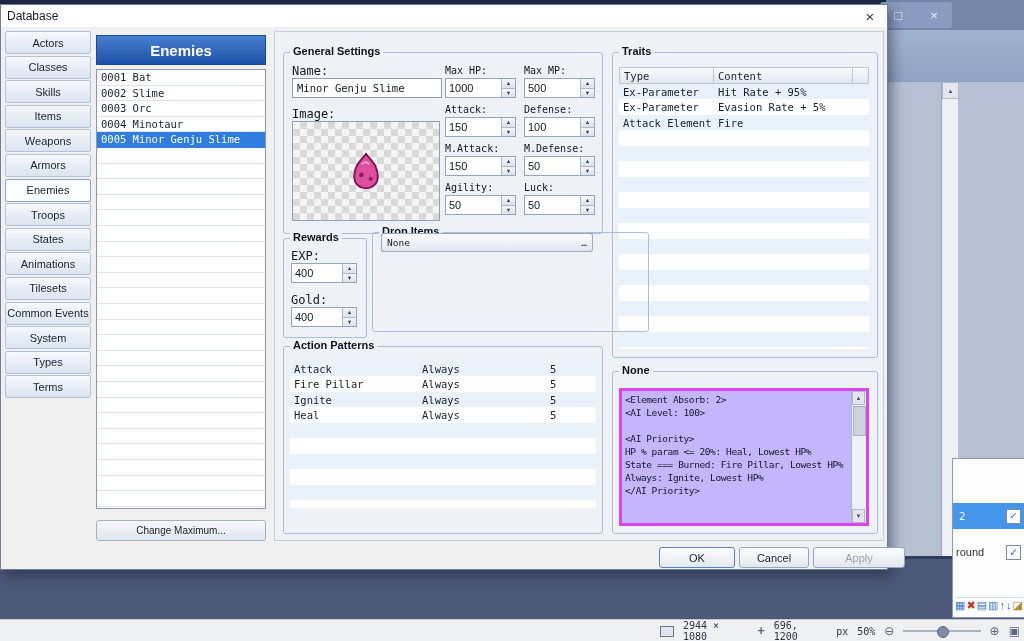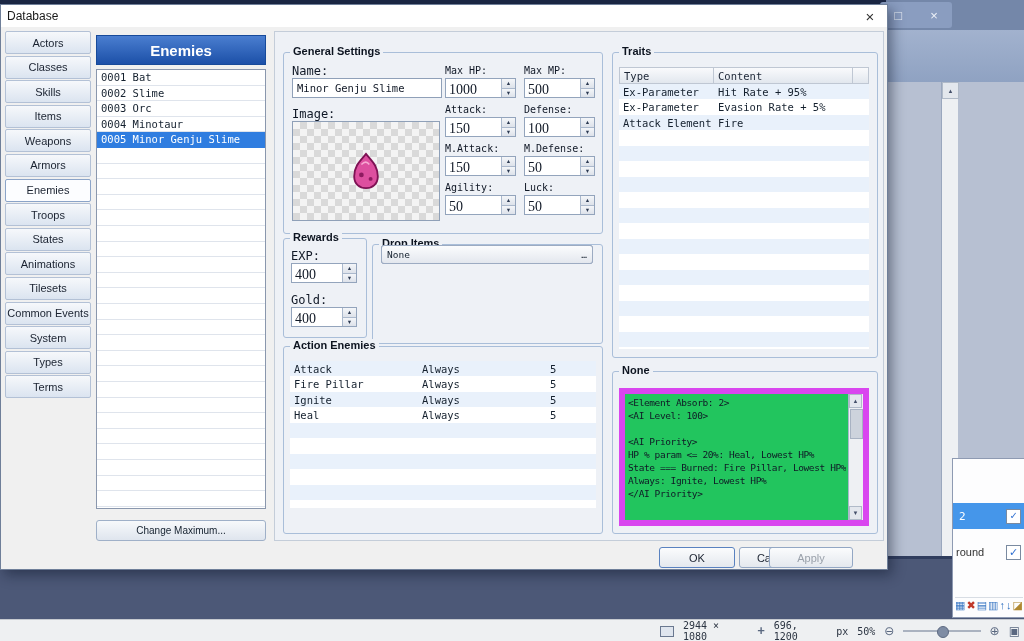--- a/index.html
+++ b/index.html
@@ -97,21 +97,21 @@
 
   
   .imgbox{position:absolute;border:1px solid #8fa0b8;box-sizing:border-box;background-color:#f4f4f4;
           background-image:linear-gradient(45deg,#d9d9d9 25%,transparent 25%,transparent 75%,#d9d9d9 75%),
                            linear-gradient(45deg,#d9d9d9 25%,transparent 25%,transparent 75%,#d9d9d9 75%);
           background-size:14px 14px;background-position:0 0,7px 7px;cursor:pointer;}
   .sprite{position:absolute;left:52px;top:28px;}
 
   
   .spin{position:absolute;background:#fff;border:1px solid #93a4bc;display:flex;box-sizing:border-box;}
-  .spin .val{flex:1;font-family:Liberation Serif, serif;font-size:14px;color:#101826;
+  .spin .val{flex:1;font-family:Liberation Sans, sans-serif;font-size:11px;color:#101826;
              padding:3px 0 0 3px;overflow:hidden;}
   .spin .btns{width:13px;border-left:1px solid #aab8cc;display:flex;flex-direction:column;}
   .spin .btns span{flex:1;display:flex;align-items:center;justify-content:center;font-size:5.5px;
                    color:#2c3a52;background:linear-gradient(#f4f6f9,#dde2ea);cursor:pointer;}
   .spin .btns span + span{border-top:1px solid #aab8cc;}
 
   
   .stats-grid{position:absolute;left:161px;top:12px;width:150px;display:grid;
               grid-template-columns:71px 71px;column-gap:8px;row-gap:6px;}
   .stat-cell{position:relative;height:33px;}
@@ -134,22 +134,22 @@
 
   
   .drop-btn{position:absolute;left:8px;width:212px;height:19px;display:flex;align-items:center;
             background:linear-gradient(#fbfcfd,#e3e7ee);border:1px solid #9cabc2;border-radius:3px;
             font-family:"DejaVu Sans Mono",monospace;font-size:9.5px;color:#14202e;cursor:pointer;
             box-sizing:border-box;padding:0 5px;}
   .drop-btn .dlabel{flex:1;overflow:hidden;white-space:nowrap;}
   .drop-btn .dmore{margin-left:3px;}
 
   
-  .note-area{position:absolute;left:6px;top:16px;width:250px;height:138px;background:#22c55e;
-             border:6px solid #d946ef;box-sizing:border-box;}
+  .note-area{position:absolute;left:6px;top:16px;width:250px;height:138px;background:#c4b5fd;
+             border:3px solid #d946ef;box-sizing:border-box;}
   .note-text{position:absolute;left:3px;top:2px;right:17px;bottom:2px;
              font-family:"DejaVu Sans Mono",monospace;font-size:9.5px;letter-spacing:-0.4px;
              line-height:13px;color:#101826;white-space:pre;overflow:hidden;}
   .note-scroll{position:absolute;right:0;top:0;width:14px;height:100%;background:#eef0f3;
                border-left:1px solid #aab8cc;}
   .ns-btn{position:absolute;left:0;width:13px;height:14px;background:#e3e7ed;border:1px solid #b0bac8;
           font-size:6px;color:#45506a;display:flex;align-items:center;justify-content:center;
           box-sizing:border-box;cursor:pointer;}
   .ns-thumb{position:absolute;left:1px;top:15px;width:11px;height:28px;background:#cdd3dc;
             border:1px solid #a8b2c2;cursor:pointer;}
@@ -397,41 +397,41 @@
       <span class="lbl" style="left:7px;top:54px;">Gold:</span>
       <span class="spin" style="left:7px;top:68px;width:66px;height:20px;">
         <span class="val">400</span>
         <span class="btns">
           <span>▲</span>
           <span>▼</span>
         </span>
       </span>
     </div>
 
-    <div class="group" style="left:97px;top:212px;width:229px;height:98px;">
+    <div class="group" style="left:97px;top:200px;width:229px;height:98px;padding-left:46px;">
       <span class="gtitle">Drop Items</span>
       <div>
 
       <div class="drop-btn">
             <span class="dlabel">Random Minor Power Blood-Stone : ⋯</span>
             <span class="dmore">…</span>
           </div>
           <div class="drop-btn">
             <span class="dlabel">Minor Tonic : 1/2</span>
             <span class="dmore">…</span>
           </div>
           <div class="drop-btn">
             <span class="dlabel">None</span>
             <span class="dmore">…</span>
           </div>
         </div>
     </div>
 
     <div class="group" style="left:8px;top:314px;width:318px;height:186px;">
-      <span class="gtitle">Action Enemies</span>
+      <span class="gtitle">Action Patterns</span>
       <div class="tbl" style="width:306px;">
         <div class="tbl-body" style="height:147px;">
 
         <div class="tbl-row">
               <span class="cell" style="width:128px;">Attack</span>
               <span class="cell" style="width:128px;">Always</span>
               <span class="cell" style="width:26px;">5</span>
             </div>
             <div class="tbl-row">
               <span class="cell" style="width:128px;">Fire Pillar</span>
@@ -468,14 +468,14 @@
           <div class="ns-thumb"></div>
           <div class="ns-btn" style="bottom:0;">▼</div>
         </div>
       </div>
     </div>
 
   </div>
 
   <div class="btn default" style="left:658px;width:76px;">OK</div>
   <div class="btn" style="left:738px;width:70px;">Cancel</div>
-  <div class="btn disabled" style="left:768px;width:84px;">Apply</div>
+  <div class="btn disabled" style="left:812px;width:92px;">Apply</div>
 </div>
 
 </body></html>

